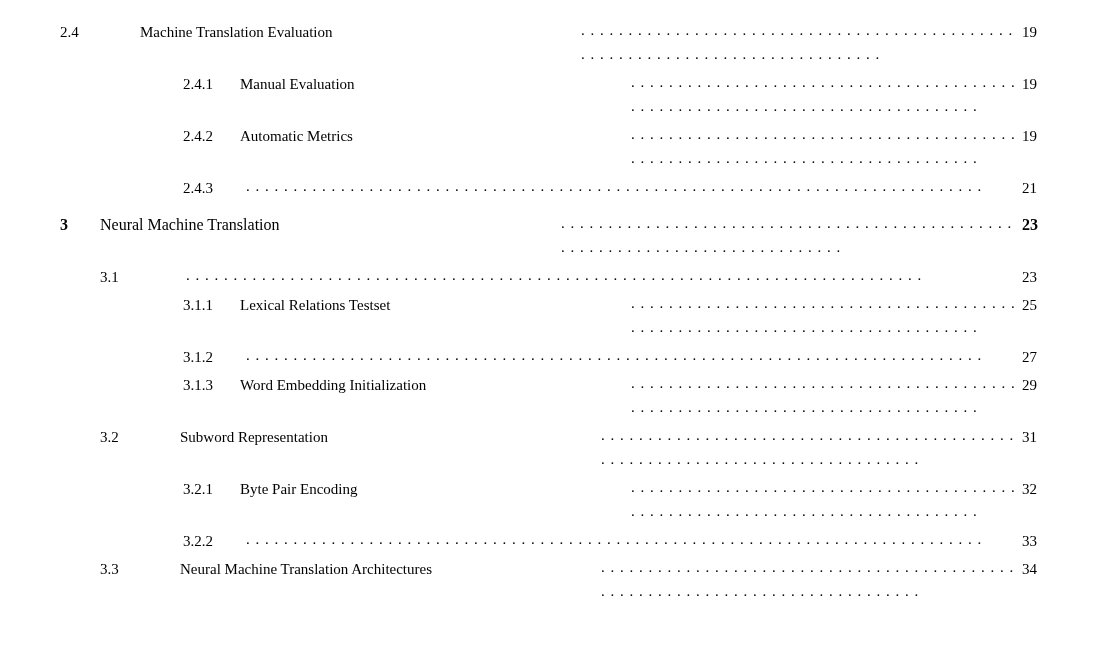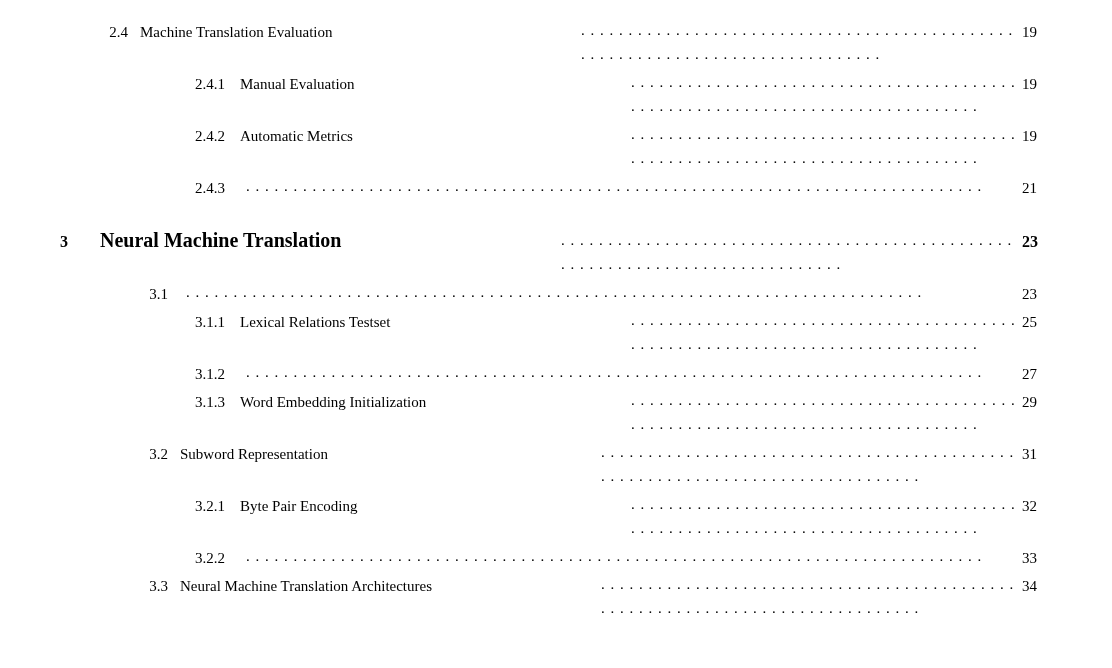--- a/index.html
+++ b/index.html
@@ -25,40 +25,38 @@
     .toc-entry {
       display: flex;
       align-items: baseline;
       margin-bottom: 4px;
       line-height: 1.6;
     }
 
     .entry-number-sub1 {
       min-width: 80px;
       flex-shrink: 0;
-      text-align: right;
       padding-right: 12px;
     }
 
     .entry-number-sub2 {
       min-width: 100px;
       flex-shrink: 0;
       text-align: right;
-      padding-right: 15px;
+      padding-right: 27px;
     }
 
     .entry-title {
       flex: 1;
       white-space: nowrap;
     }
 
     .entry-title-bold {
-      font-weight: bold;
-      font-size: 20px;
-      margin-top: 12px;
+      font-weight: normal;
+      font-size: 16px;
     }
 
     .dots {
       flex: 1;
       overflow: hidden;
       margin: 0 6px;
       position: relative;
       bottom: 2px;
     }
 

